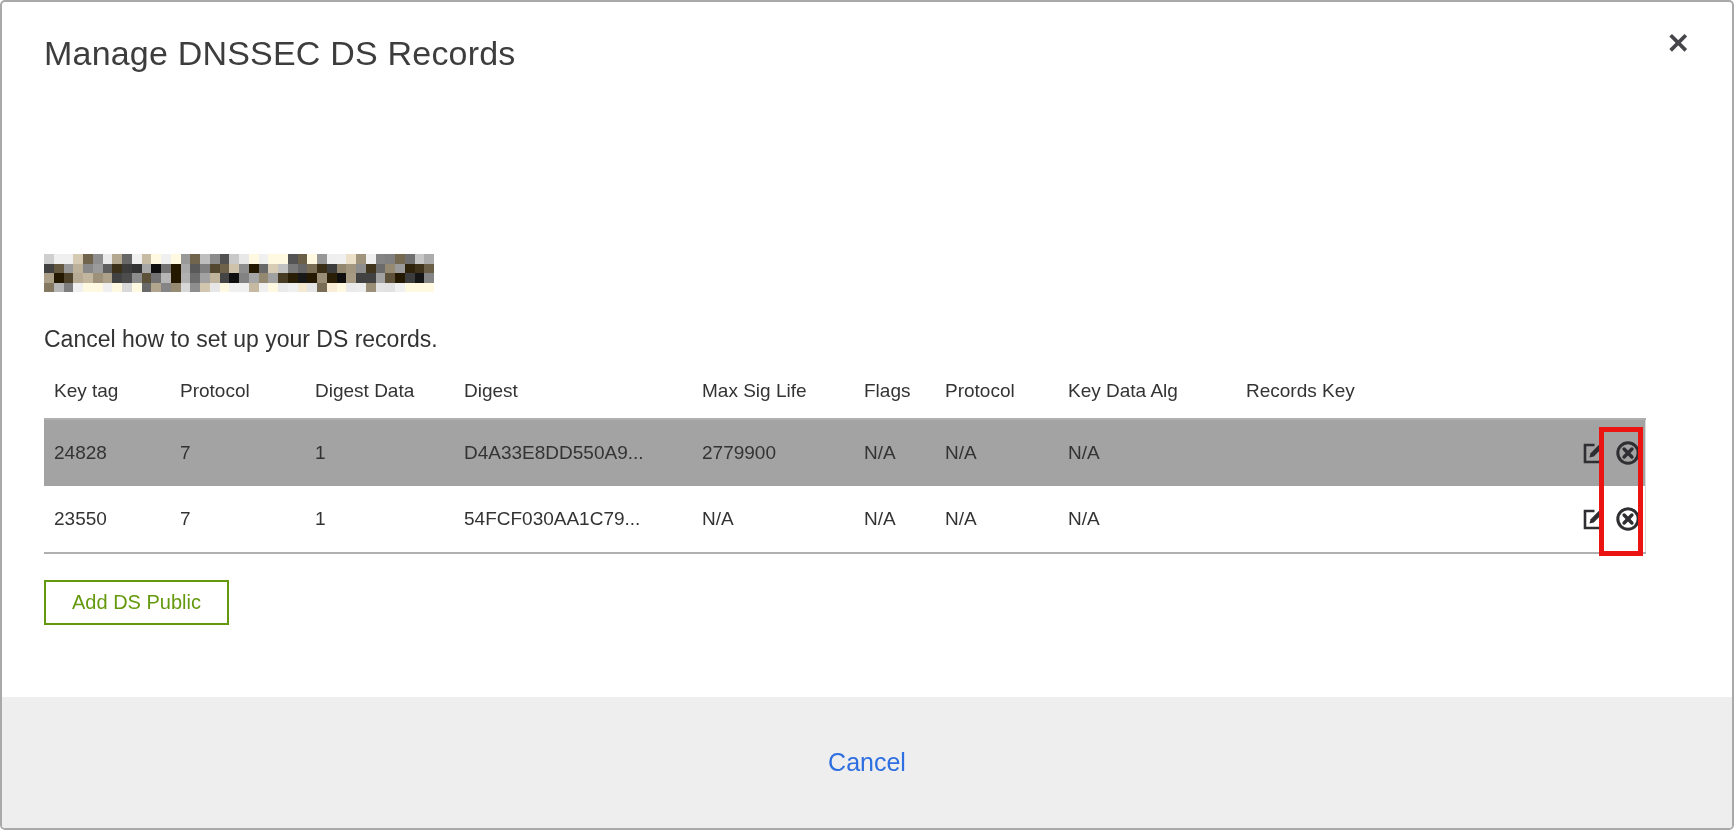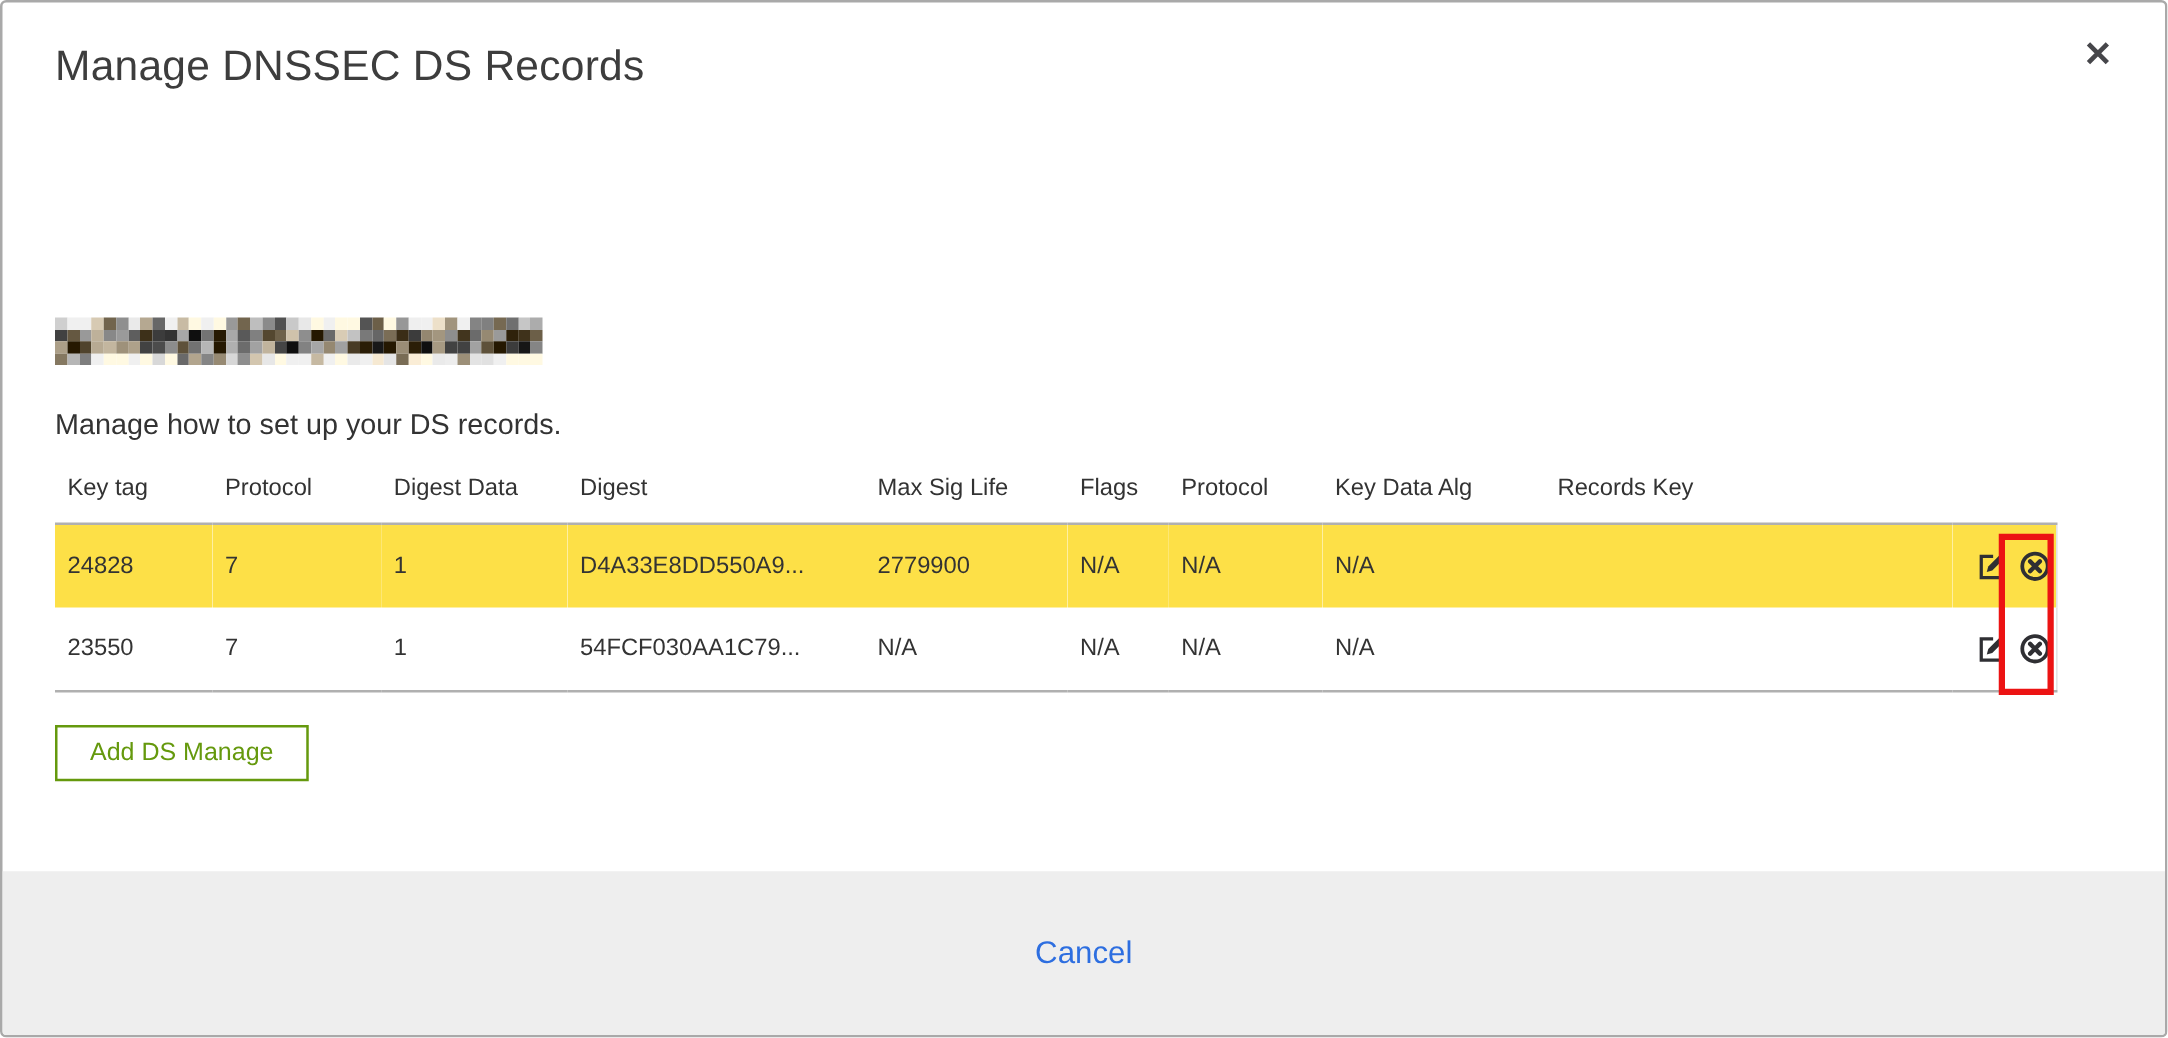--- a/index.html
+++ b/index.html
@@ -46,21 +46,21 @@
     text-align:left;font-weight:400;color:#333;
     padding:8px 10px 16px 10px;white-space:nowrap;overflow:hidden;
   }
   .ds-table tbody{
     border-top:2px solid #b0b0b0;
     border-bottom:2px solid #b0b0b0;
   }
   .ds-table td{
     padding:22px 10px;color:#333;white-space:nowrap;overflow:hidden;
   }
-  .ds-table tr.row-odd{background:#fde047;}
+  .ds-table tr.row-odd{background:#a3a3a3;}
   .ds-table tr.row-even{background:#ffffff;}
   .ds-table .col-actions-cell{padding:14px 2px;border-right:1px solid #dcdcdc;}
   .actions{display:flex;align-items:center;gap:5px;justify-content:flex-end;}
   .icon-btn{
     background:none;border:none;padding:2px;cursor:pointer;
     color:#2f2f33;display:inline-flex;align-items:center;
   }
   .annotation-box{
     position:absolute;left:1597px;top:425px;width:44px;height:129px;
     box-sizing:border-box;border:5px solid #ec1313;
@@ -252,21 +252,21 @@
       <span style="background: rgb(237, 237, 237);"></span>
       <span style="background: rgb(156, 143, 120);"></span>
       <span style="background: rgb(227, 227, 227);"></span>
       <span style="background: rgb(225, 225, 225);"></span>
       <span style="background: rgb(240, 240, 240);"></span>
       <span style="background: rgb(255, 249, 226);"></span>
       <span style="background: rgb(255, 249, 226);"></span>
       <span style="background: rgb(255, 249, 226);"></span>
     </div>
 
-  <div class="instruction">Manage how to set up your DS records.</div>
+  <div class="instruction">Cancel how to set up your DS records.</div>
 
   <table class="ds-table">
     <colgroup>
       <col style="width:126px">
         <col style="width:135px">
         <col style="width:149px">
       <col style="width:238px">
         <col style="width:162px">
         <col style="width:81px">
       <col style="width:123px">
@@ -341,19 +341,19 @@
               </svg>
             </button>
           </div>
         </td>
       </tr>
     </tbody>
   </table>
 
   <div class="annotation-box"></div>
 
-  <button class="add-btn">Add DS Manage</button>
+  <button class="add-btn">Add DS Public</button>
 
   <div class="footer">
     <button class="cancel-link">Cancel</button>
   </div>
 
 </div>
 
 </body></html>

